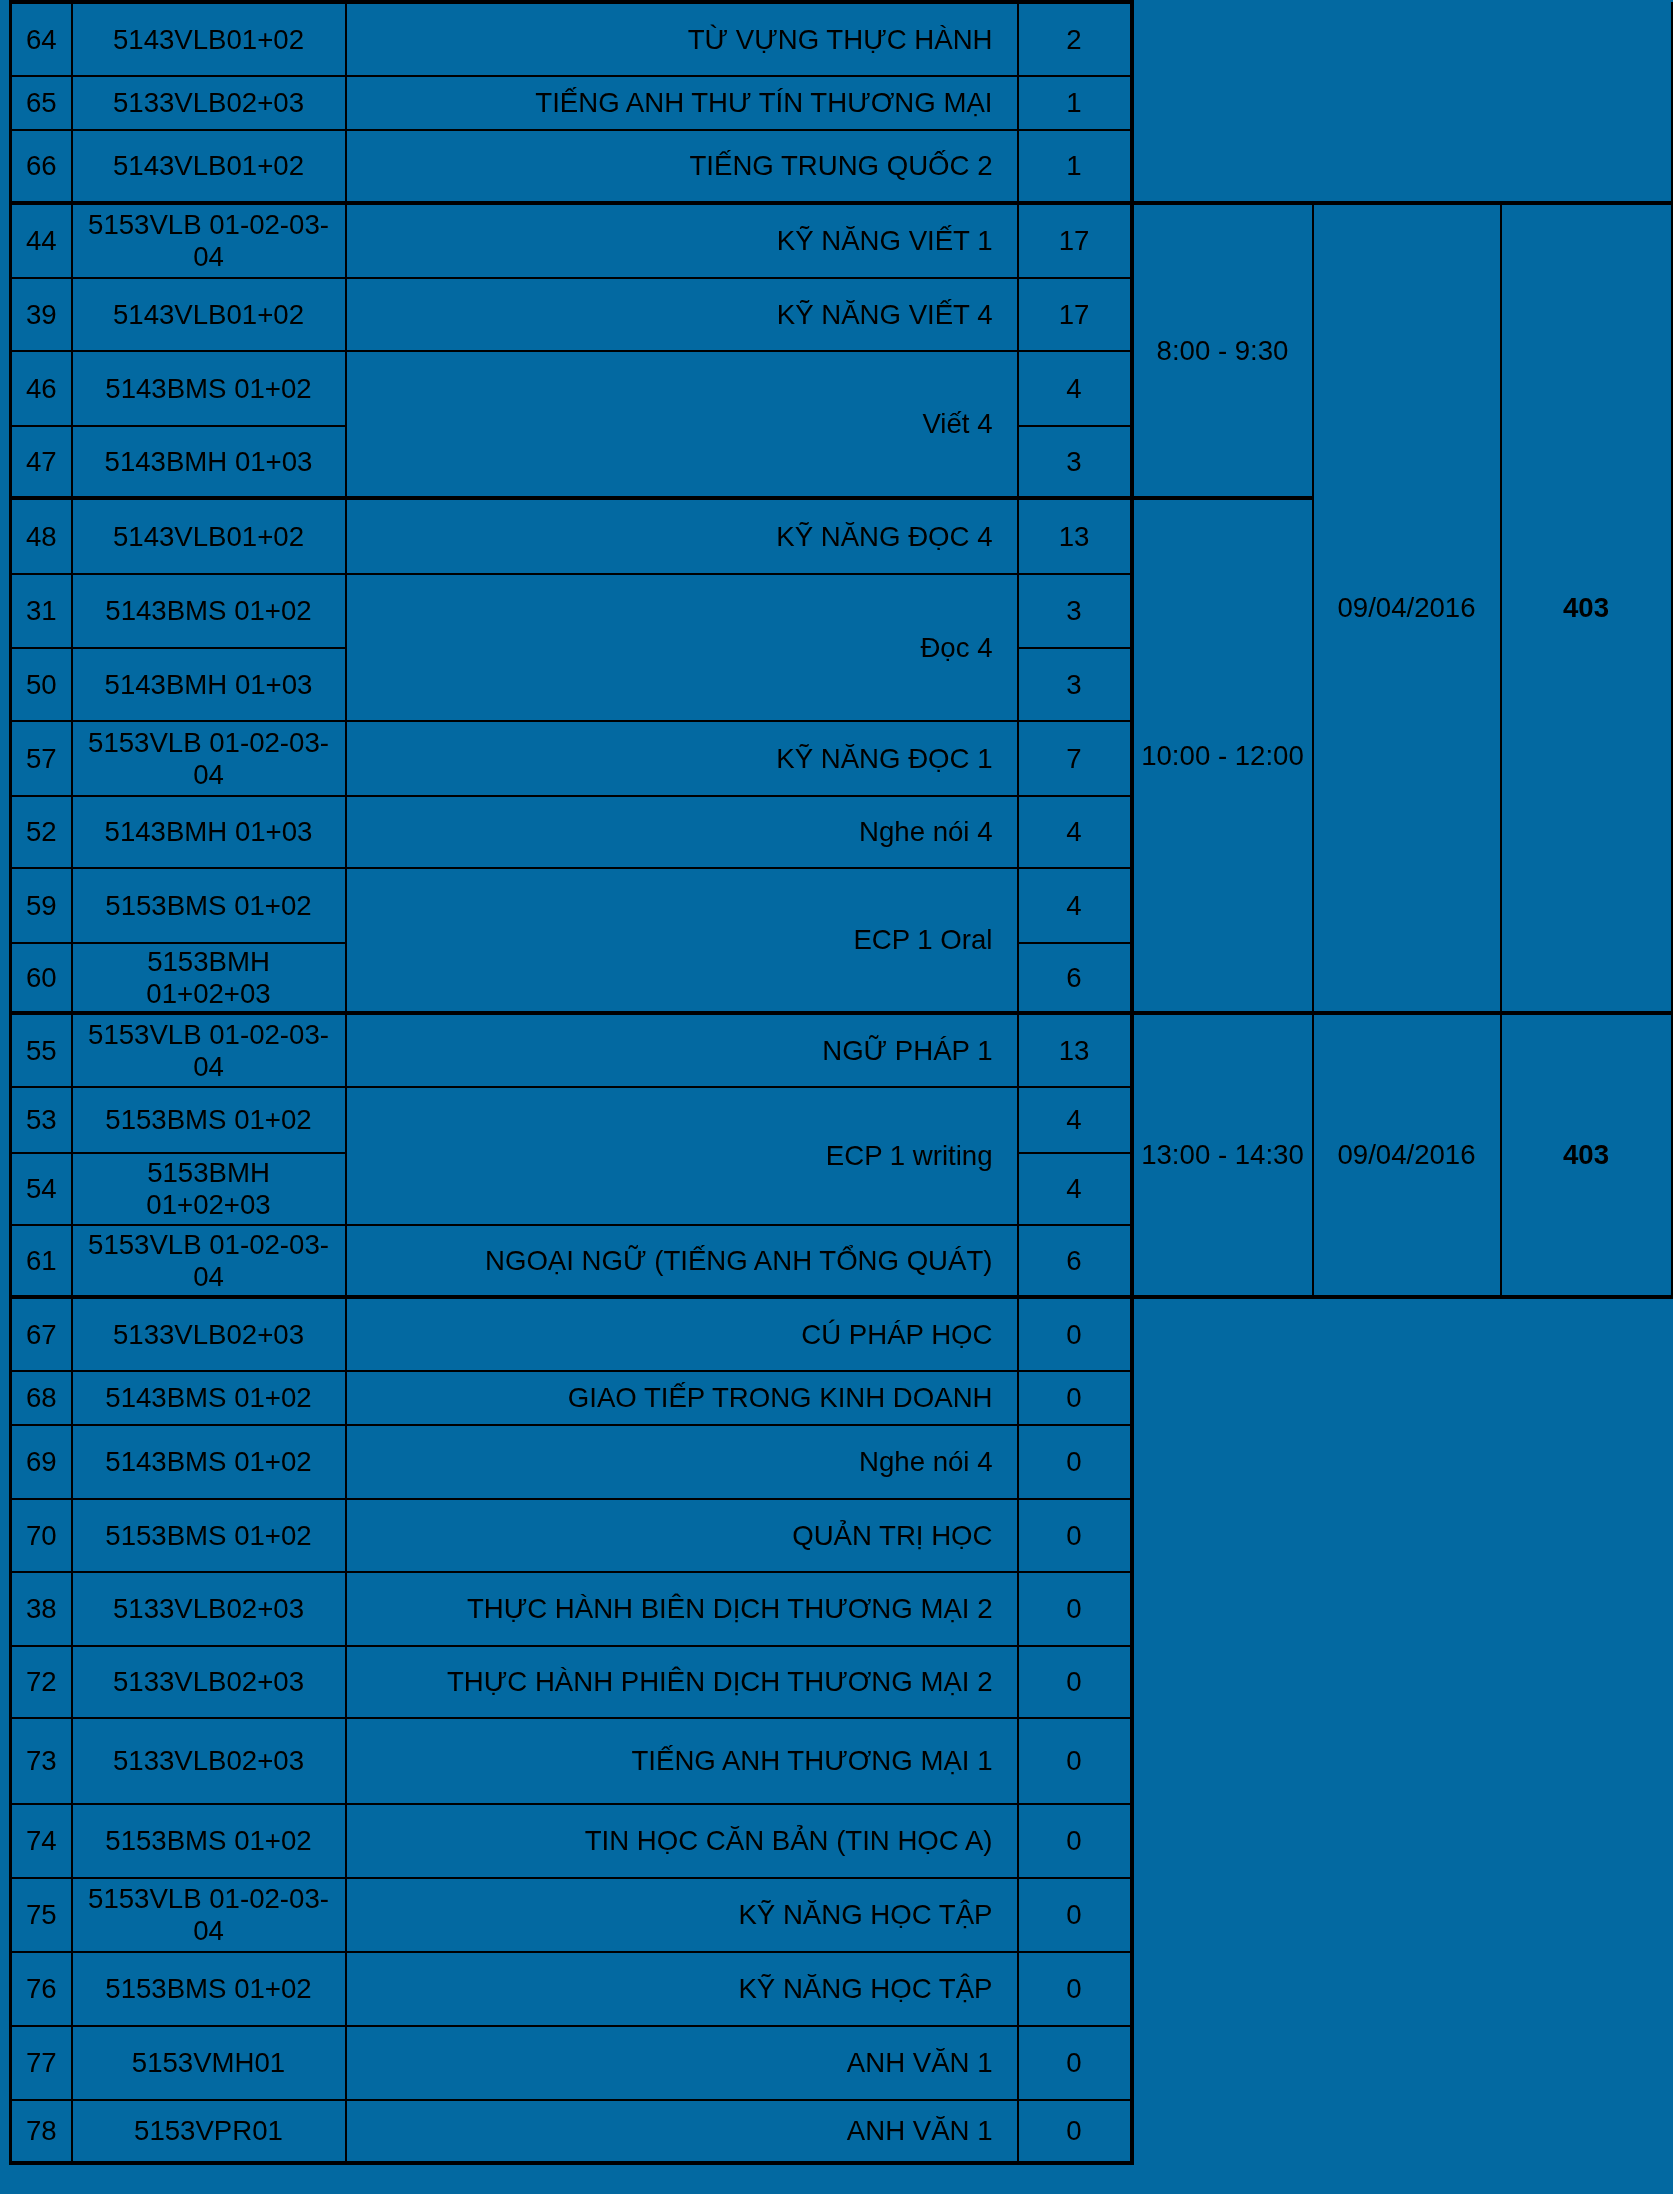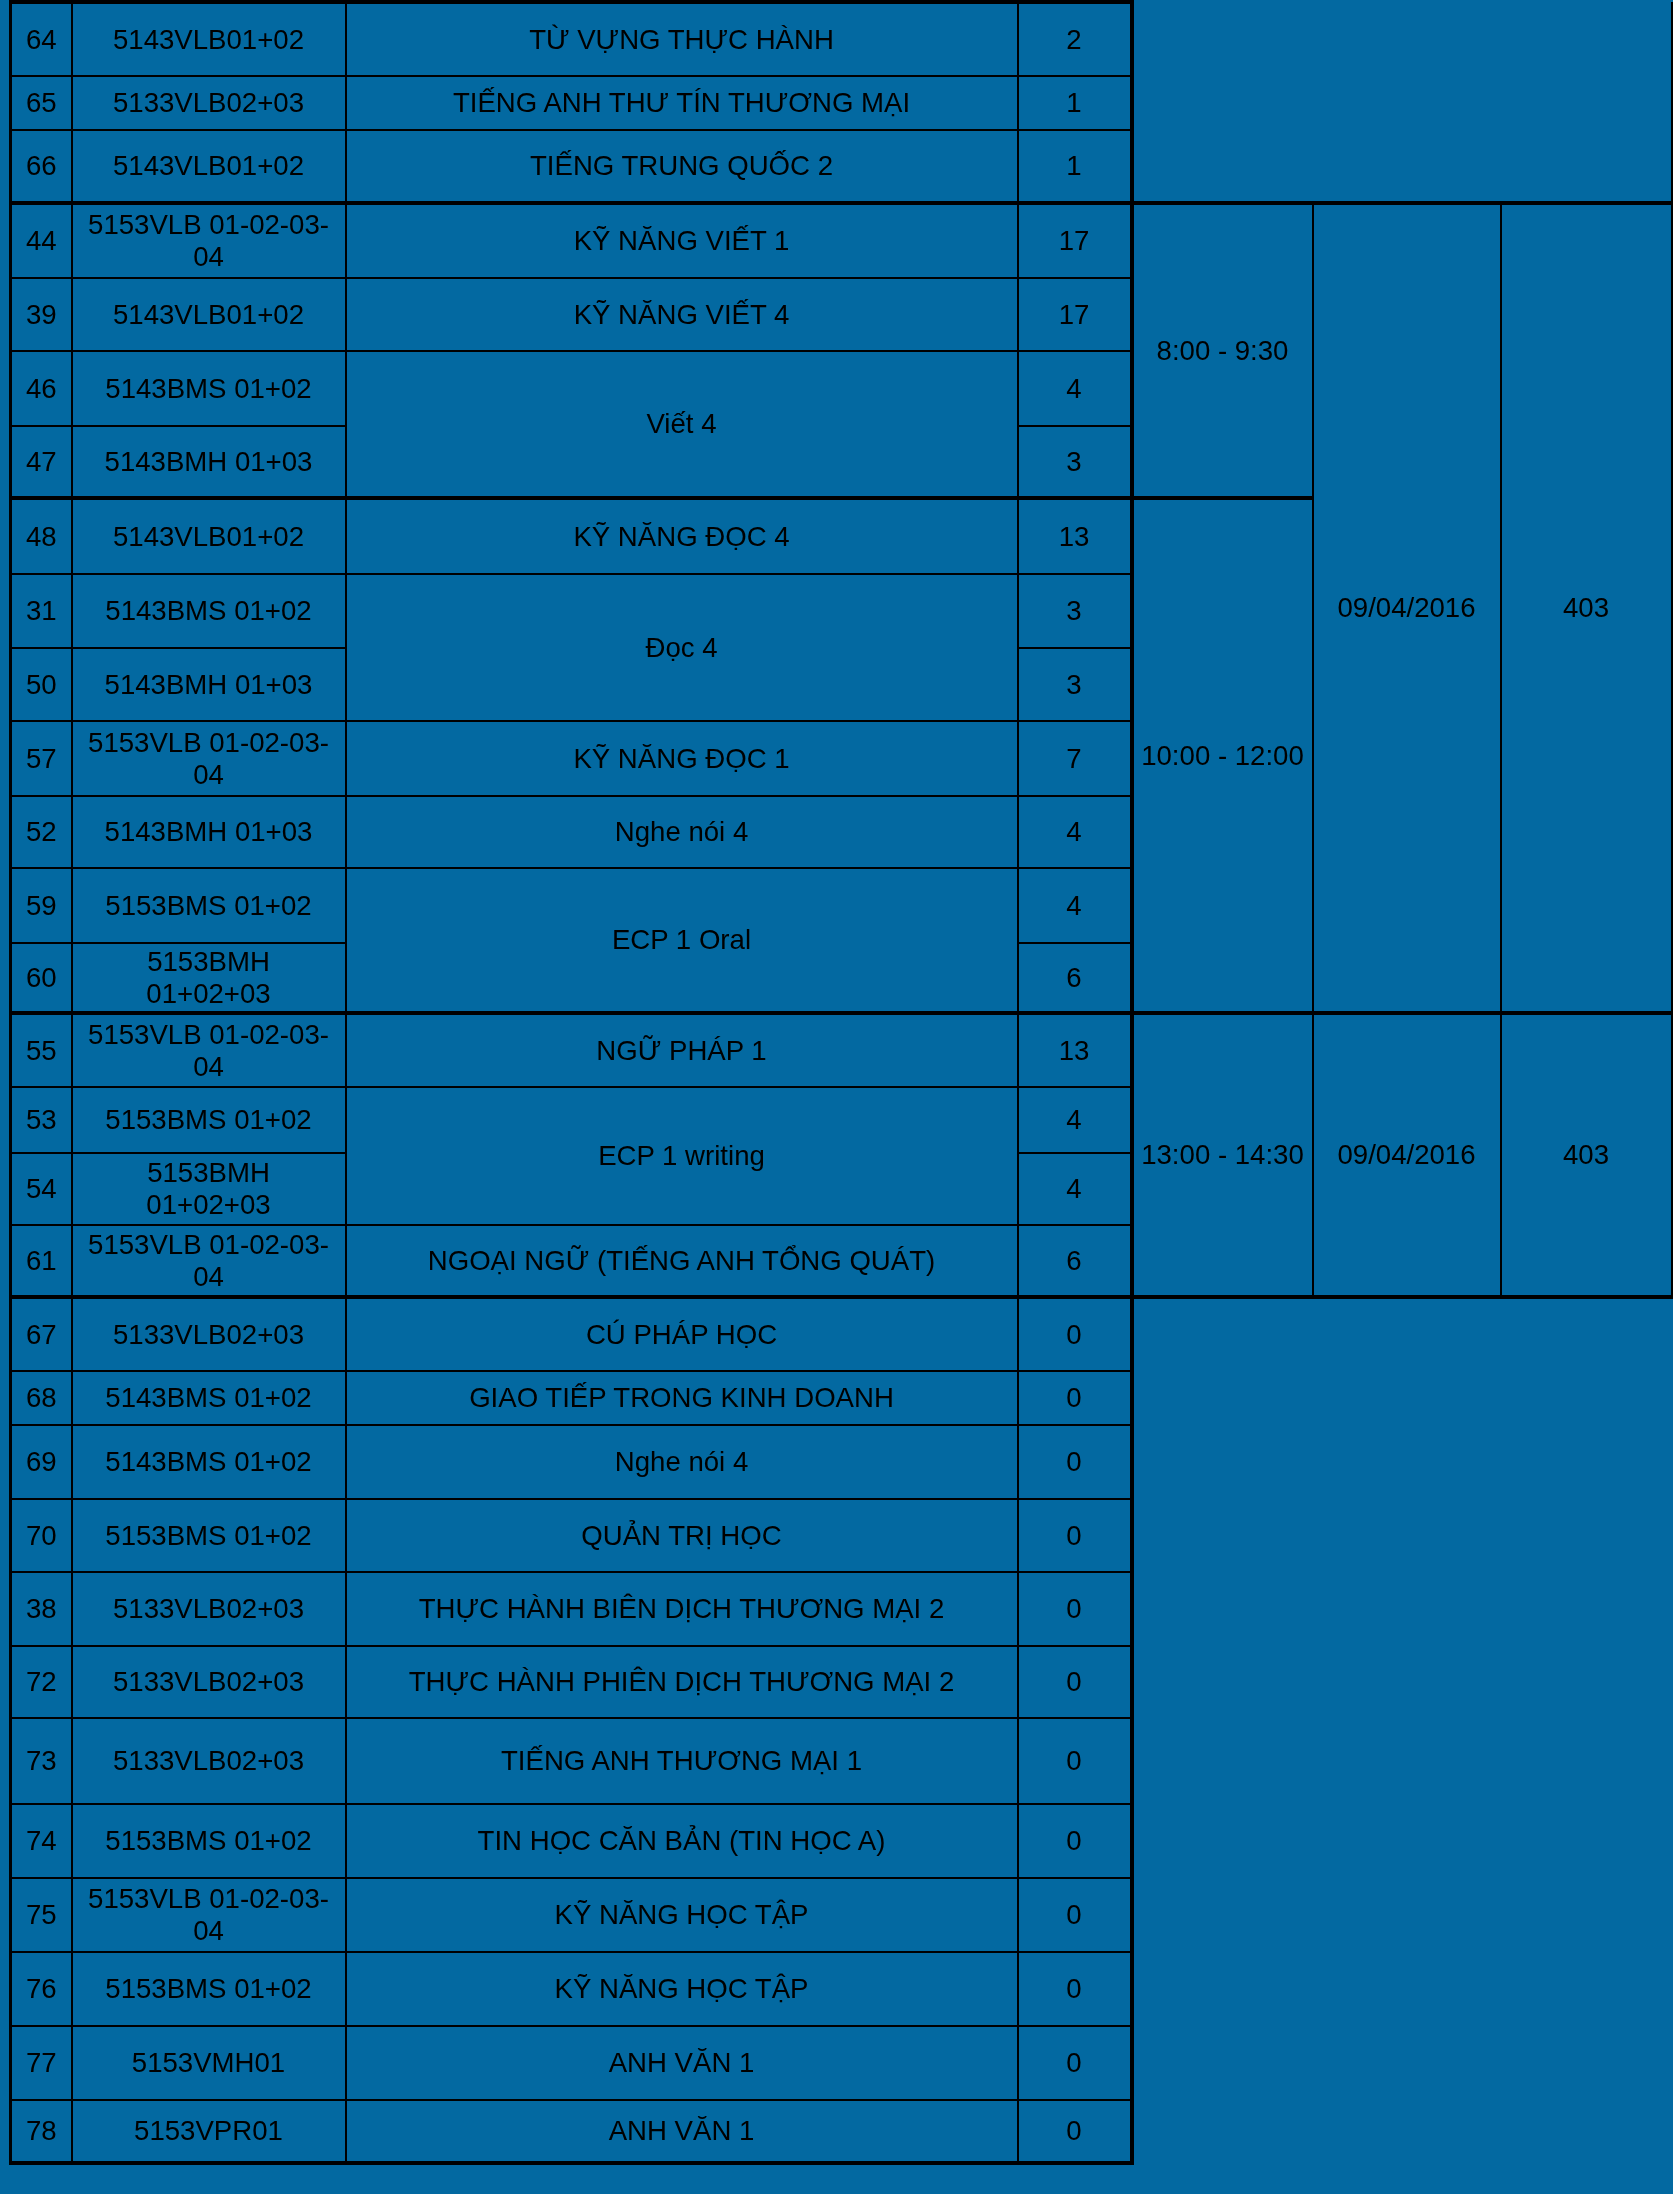--- a/index.html
+++ b/index.html
@@ -25,23 +25,23 @@
     font-size: 27.6px;
     line-height: 1.15;
     text-align: center;
     vertical-align: middle;
     padding: 0;
     overflow: hidden;
   }
   tr:first-child td { border-top-width: 4.8px; }
   td.no     { border-left-width: 3.4px; }
   td.code   { white-space: pre-line; }
-  td.subject{ text-align: center; padding: 0 24px; }
+  td.subject{ text-align: right; padding: 0 24px; }
   td.count  { border-right-width: 4.8px; }
-  td.room   { border-right-width: 4.1px; }
+  td.room   { border-right-width: 4.1px; font-weight: bold; }
   td.thick-top { border-top-width: 4.8px; }
   tr.last td { border-bottom-width: 4.8px; }
   
   td.open-top {
     border-top: none;
     border-left: none;
     border-bottom: none;
     border-right: 4.1px solid #000000;
   }
   

